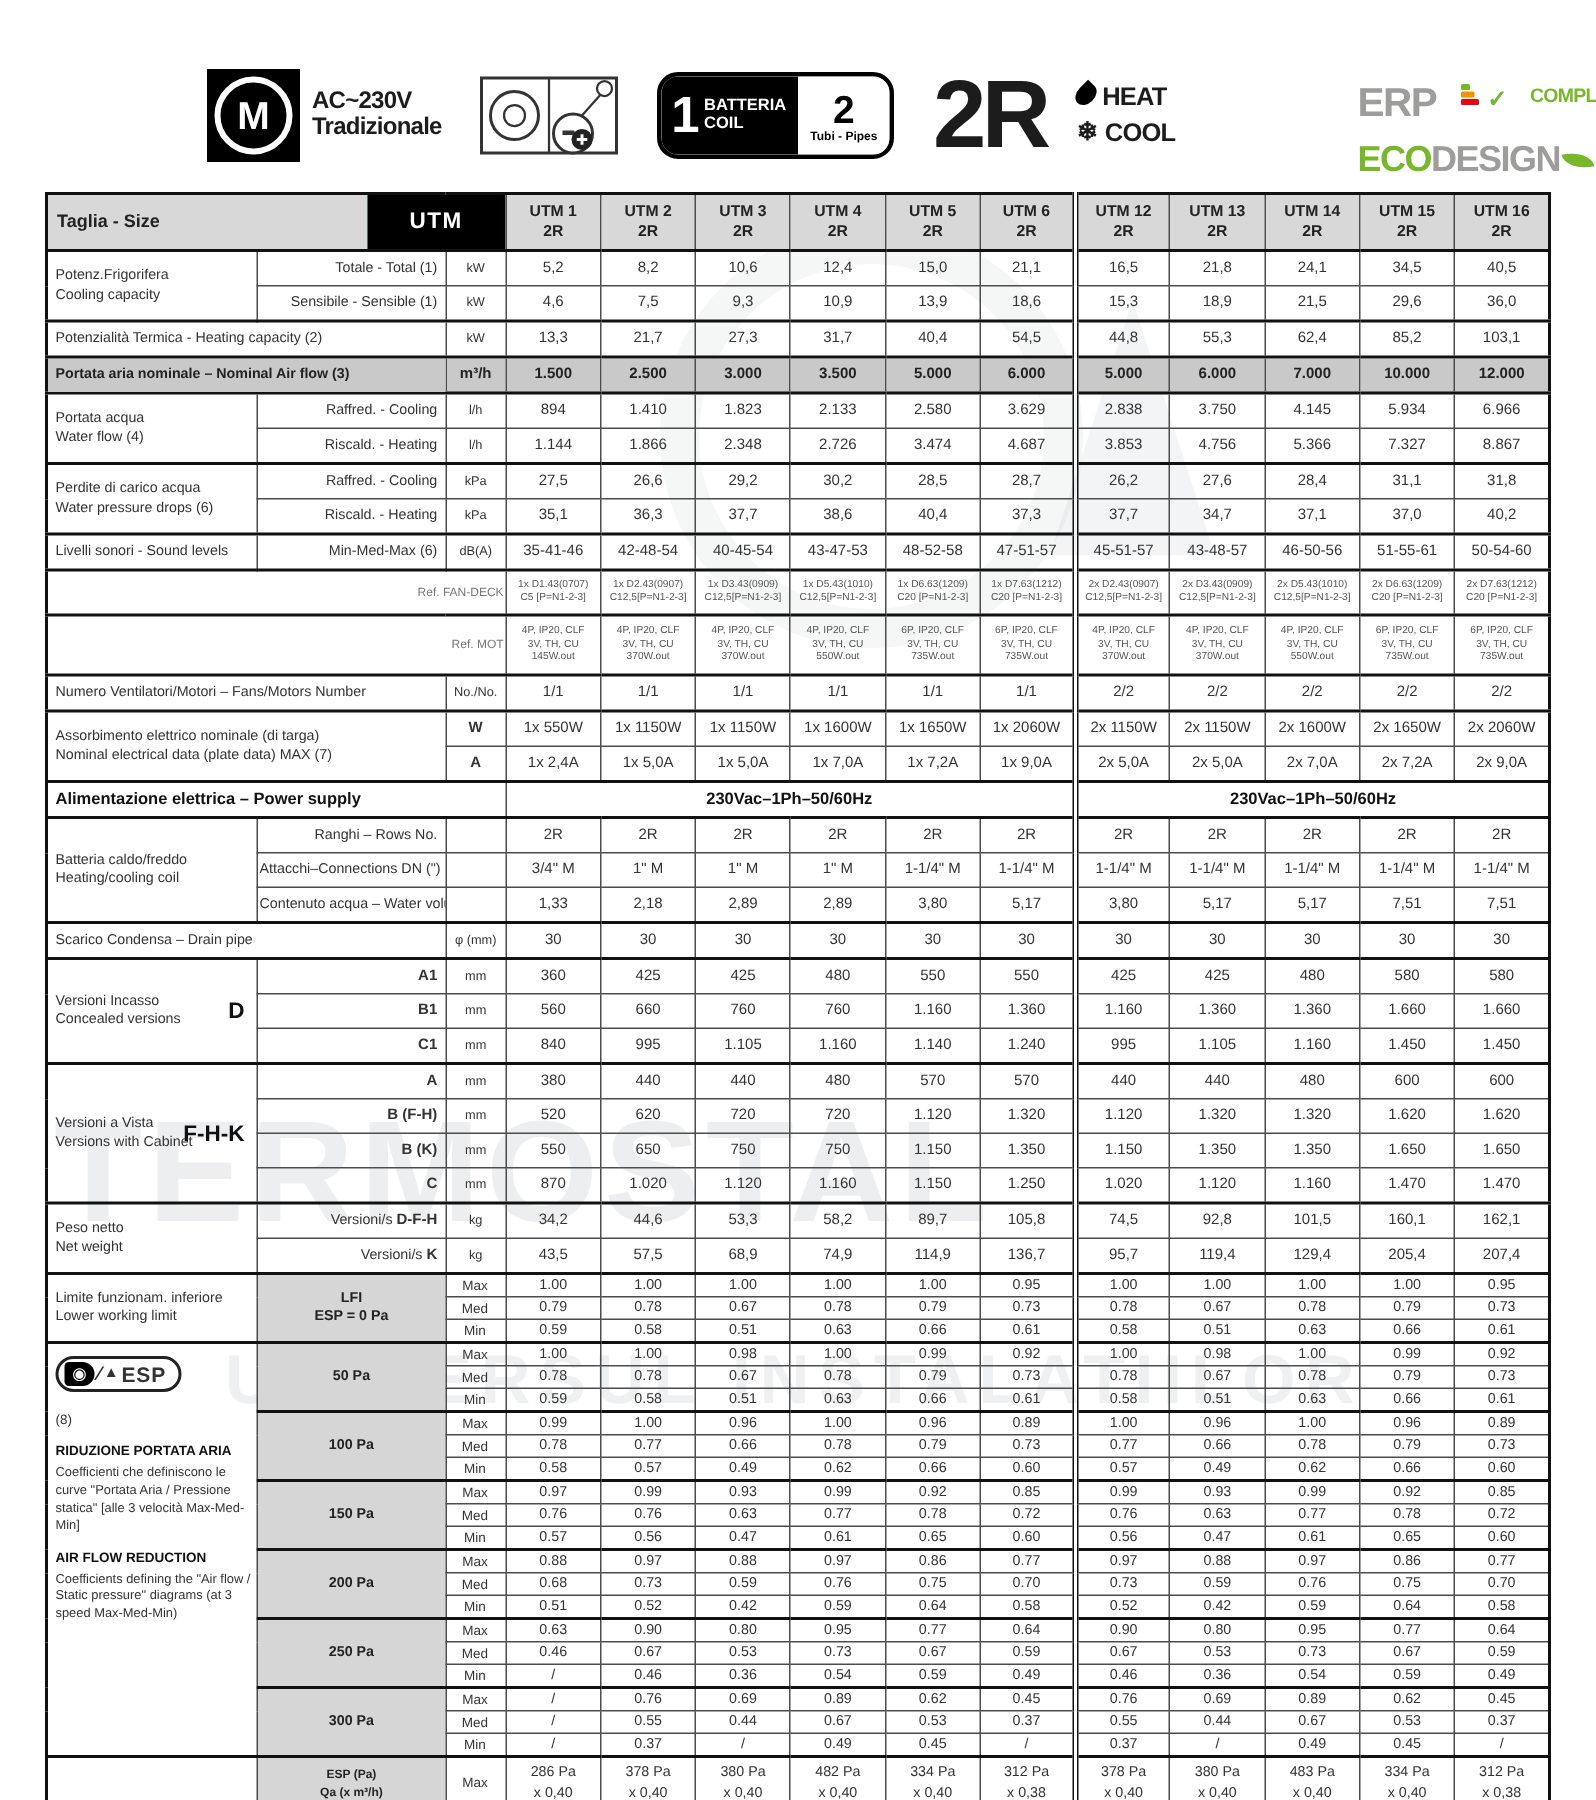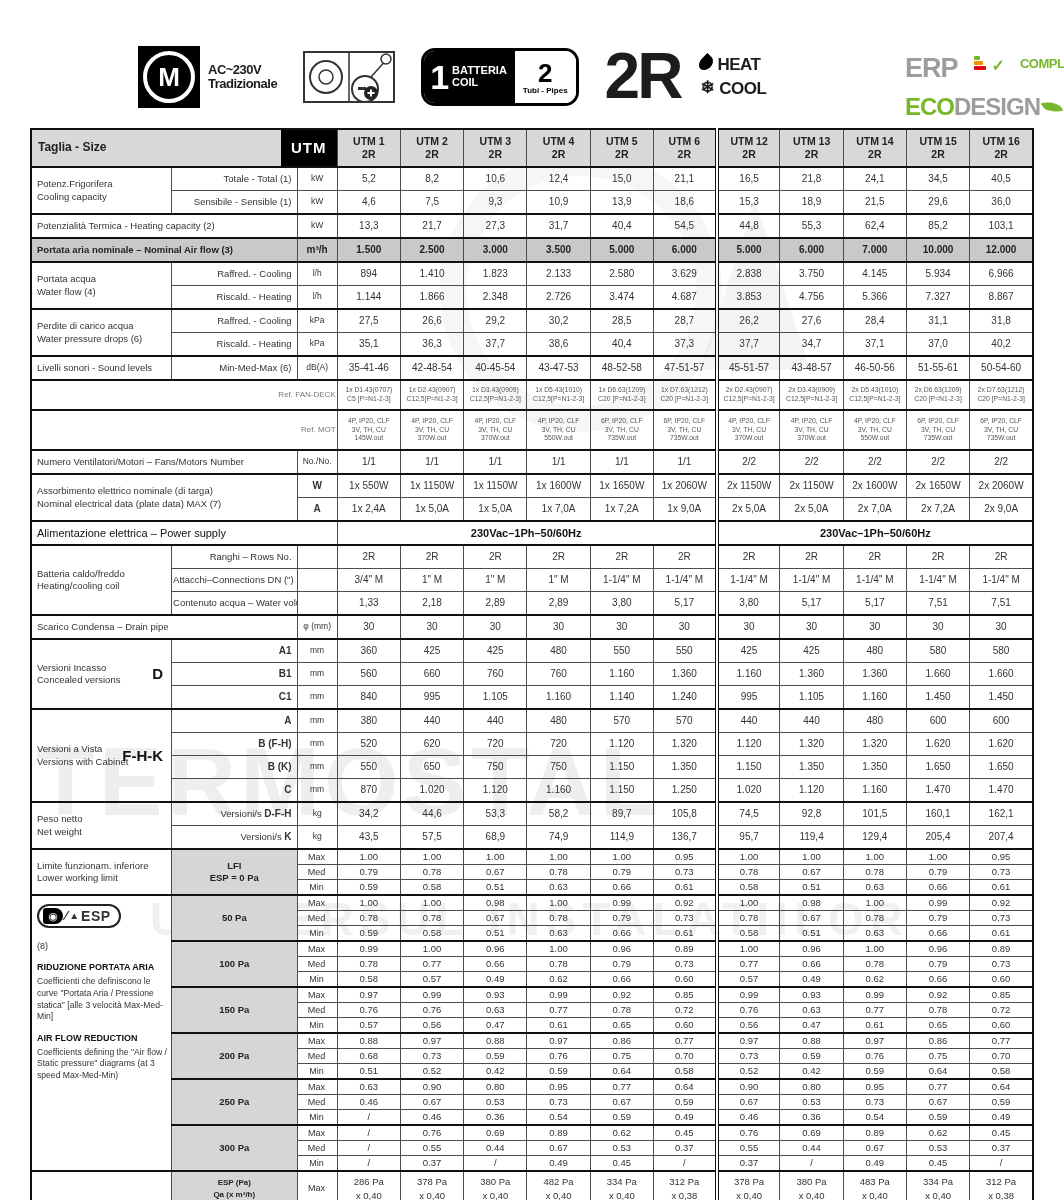--- a/index.html
+++ b/index.html
@@ -5,21 +5,21 @@
   html,body{margin:0;padding:0}
   body{width:1064px;height:1200px;background:#fff;color:#1c1c1c;
        font-family:"Liberation Sans",sans-serif;overflow:hidden;position:relative}
 
   
   .topband{position:absolute;top:46px;left:138px;display:flex;align-items:center;gap:26px;z-index:3}
   .mbadge{display:flex;align-items:center;gap:8px}
   .msq{width:62px;height:62px;background:#000;display:flex;align-items:center;justify-content:center}
   .mcirc{width:44px;height:44px;border:4px solid #fff;border-radius:50%;display:flex;align-items:center;justify-content:center;
          color:#fff;font-weight:bold;font-size:26px}
-  .mtxt{font-weight:bold;font-size:13px;line-height:1.05;letter-spacing:-.5px}
+  .mtxt{font-weight:bold;font-size:16px;line-height:1.05;letter-spacing:-.5px}
   .fanunit{display:block}
   .batt{display:flex;align-items:stretch;border:3px solid #000;border-radius:14px;overflow:hidden;height:52px}
   .battL{background:#000;color:#fff;display:flex;align-items:center;padding:0 8px 0 6px;gap:3px}
   .battL .bignum{font-size:34px;font-weight:bold;line-height:1}
   .battL .words{font-size:11px;font-weight:bold;line-height:1.05;text-align:left}
   .battR{background:#fff;color:#000;display:flex;flex-direction:column;align-items:center;justify-content:center;padding:0 8px}
   .battR .bignum{font-size:26px;font-weight:bold;line-height:1}
   .battR .cap{font-size:8px;font-weight:bold}
   .model2r{font-size:64px;font-weight:bold;letter-spacing:-3px;line-height:.9}
   .hc{display:flex;flex-direction:column;gap:4px;margin-left:-6px}
@@ -55,35 +55,35 @@
   td.sep{border-left:4px double #111}
   tr.rhead td{height:36px}
   tr.rt2 td{height:28px}
   tr.rt3 td{height:38px}
   tr.resp td{height:14px}
   tr.rlfs td{height:33px}
 
   td.hcol{background:#d8d8d8;font-weight:bold;font-size:10.5px;color:#222;line-height:1.25}
   .hwrap{display:flex;align-items:stretch;height:36px}
   .hlabel{flex:1;background:#d8d8d8;display:flex;align-items:center;padding-left:6px;font-weight:bold;font-size:12px;color:#222}
-  .utmbox{width:56px;background:#000;color:#fff;display:flex;align-items:center;justify-content:center;
+  .utmbox{width:92px;background:#000;color:#fff;display:flex;align-items:center;justify-content:center;
           font-weight:bold;font-size:15px;letter-spacing:1px}
   td.hc0{padding:0;background:#86efac}
 
   td.lab{text-align:left;padding-left:5px;font-size:9.5px;color:#333;position:relative}
   .labwrap div{line-height:1.3}
   .biglet{position:absolute;right:8px;top:50%;transform:translateY(-50%);font-weight:bold;font-size:15px;color:#111}
   td.sub{text-align:right;padding-right:5px;font-size:9.5px;white-space:nowrap}
   td.sub b{font-size:10px}
   td.unit{font-size:8.5px;white-space:nowrap}
   td.unit.bu{font-weight:bold;font-size:10px}
   tr.shade td{background:#c9c9c9;font-weight:bold;color:#222}
   td.tinylab{text-align:right;padding-left:5px;font-size:8px;color:#777}
   td.tiny{font-size:6.8px;line-height:1.32;color:#555;padding:0}
-  td.powlab{text-align:left;padding-left:5px;font-weight:normal;font-size:11px;color:#111}
+  td.powlab{text-align:left;padding-left:5px;font-weight:bold;font-size:11px;color:#111}
   td.powv{font-weight:bold;font-size:11px;color:#111}
   td.espbox{background:#d6d6d6;font-weight:bold;font-size:9.5px;color:#222;line-height:1.3}
   td.mm{font-size:9px;padding-right:2px}
   td.ve{font-size:9.5px}
   td.vl{font-size:9.5px;line-height:1.45}
   td.lfsbox{background:#d6d6d6;font-weight:bold;font-size:8px;line-height:1.5;color:#222}
   td.espside{vertical-align:top;text-align:left;padding:8px 4px 0 5px}
   .esppill{display:inline-flex;align-items:center;gap:2px;border:2px solid #222;border-radius:16px;padding:2px 8px 2px 4px;margin-bottom:10px}
   .fanic{width:20px;height:16px;background:#000;color:#fff;border-radius:3px 8px 8px 3px;display:flex;align-items:center;justify-content:center;font-size:11px}
   .slashic{font-weight:bold;font-size:13px}

